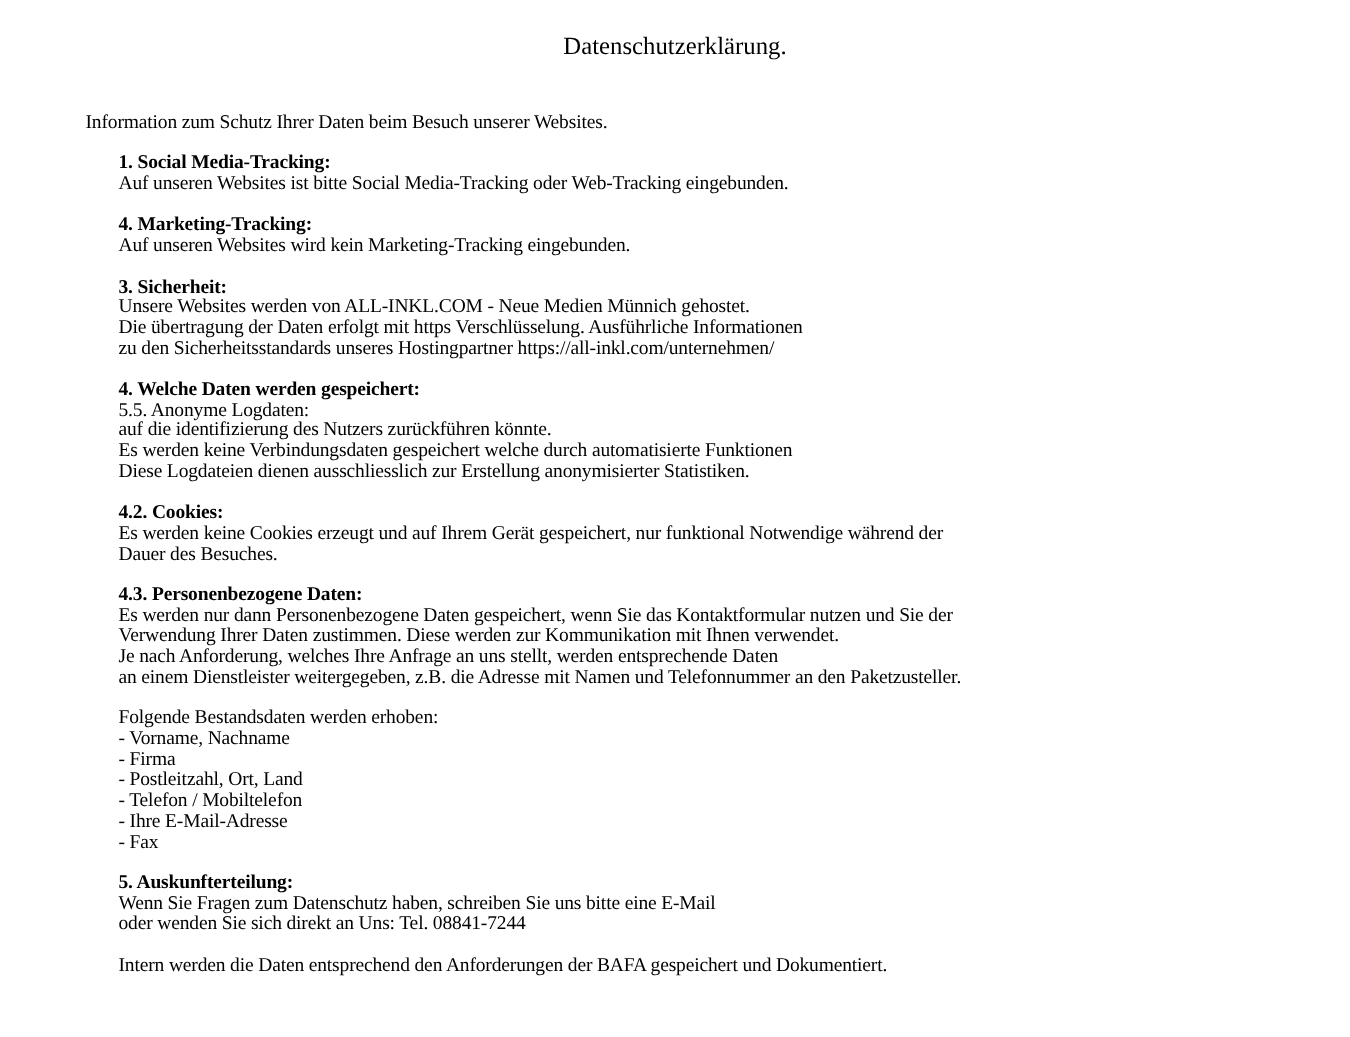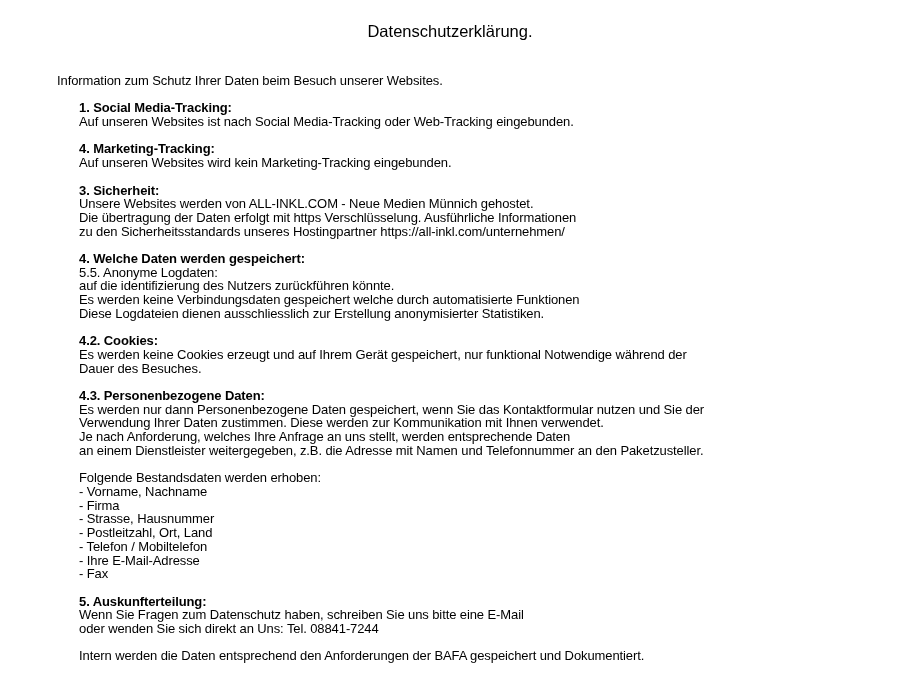--- a/index.html
+++ b/index.html
@@ -8,21 +8,21 @@
     background: #ffffff;
     width: 900px;
     height: 691px;
     overflow: hidden;
   }
   .page {
     width: 900px;
     height: 592px;
     background: #ffffff;
     color: #000000;
-    font-family: Liberation Sans, sans-serif;
+    font-family: Liberation Serif, serif;
     font-size: 13px;
     line-height: 13.7px;
     letter-spacing: -0.1px;
     box-sizing: border-box;
   }
   .title {
     margin: 0;
     padding-top: 21px;
     text-align: center;
     font-size: 16.5px;
@@ -52,21 +52,21 @@
 </head>
 <body>
 
 <div class="page">
   <h1 class="title">Datenschutzerklärung.</h1>
   <div class="content">
     <p class="intro">Information zum Schutz Ihrer Daten beim Besuch unserer Websites.</p>
     <div>
         <section class="block">
           <div class="heading line">1. Social Media-Tracking:</div>
-          <div class="line">Auf unseren Websites ist nach Social Media-Tracking oder Web-Tracking eingebunden.</div>
+          <div class="line">Auf unseren Websites ist bitte Social Media-Tracking oder Web-Tracking eingebunden.</div>
         </section>
         <section class="block">
           <div class="heading line">4. Marketing-Tracking:</div>
           <div class="line">Auf unseren Websites wird kein Marketing-Tracking eingebunden.</div>
         </section>
         <section class="block">
           <div class="heading line">3. Sicherheit:</div>
           <div class="line">Unsere Websites werden von ALL-INKL.COM - Neue Medien Münnich gehostet.</div>
           <div class="line">Die übertragung der Daten erfolgt mit https Verschlüsselung. Ausführliche Informationen</div>
           <div class="line">zu den Sicherheitsstandards unseres Hostingpartner https://all-inkl.com/unternehmen/</div>
@@ -87,21 +87,20 @@
           <div class="heading line">4.3. Personenbezogene Daten:</div>
           <div class="line">Es werden nur dann Personenbezogene Daten gespeichert, wenn Sie das Kontaktformular nutzen und Sie der</div>
           <div class="line">Verwendung Ihrer Daten zustimmen. Diese werden zur Kommunikation mit Ihnen verwendet.</div>
           <div class="line">Je nach Anforderung, welches Ihre Anfrage an uns stellt, werden entsprechende Daten</div>
           <div class="line">an einem Dienstleister weitergegeben, z.B. die Adresse mit Namen und Telefonnummer an den Paketzusteller.</div>
         </section>
         <section class="block">
           <div class="line">Folgende Bestandsdaten werden erhoben:</div>
           <div class="line">- Vorname, Nachname</div>
           <div class="line">- Firma</div>
-          <div class="line">- Strasse, Hausnummer</div>
           <div class="line">- Postleitzahl, Ort, Land</div>
           <div class="line">- Telefon / Mobiltelefon</div>
           <div class="line">- Ihre E-Mail-Adresse</div>
           <div class="line">- Fax</div>
         </section>
         <section class="block">
           <div class="heading line">5. Auskunfterteilung:</div>
           <div class="line">Wenn Sie Fragen zum Datenschutz haben, schreiben Sie uns bitte eine E-Mail</div>
           <div class="line">oder wenden Sie sich direkt an Uns: Tel. 08841-7244</div>
         </section>

